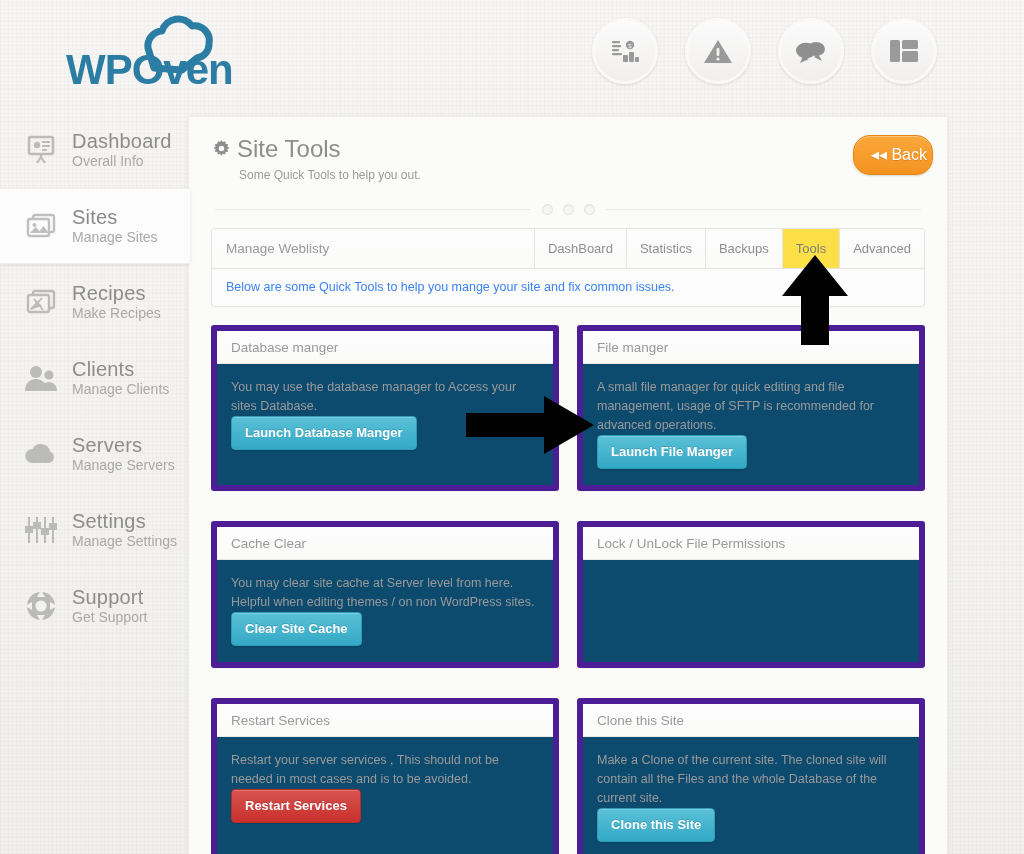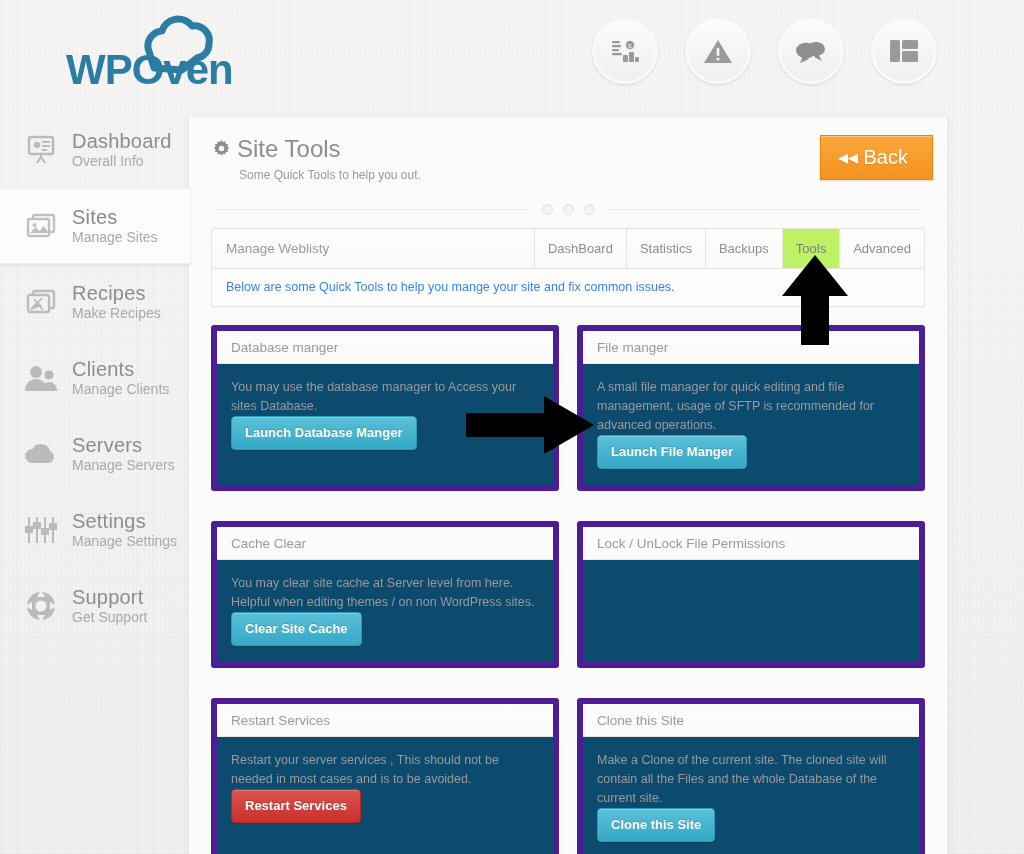--- a/index.html
+++ b/index.html
@@ -81,23 +81,23 @@
   .page-title {
     font-size: 24px; color: #8e8e8e; display: flex; align-items: center; gap: 7px;
     font-family: "Liberation Sans Narrow", "Liberation Sans", sans-serif;
   }
   .page-sub { font-size: 12px; color: #9b9b9b; margin-top: 5px; margin-left: 26px; }
 
   .back-btn {
     position: absolute; right: 14px; top: 18px;
     background: linear-gradient(180deg, #faa83c 0%, #f5921f 100%);
     border: 1px solid #e8860f;
-    border-radius: 0;
-    color: #ffffff; font-size: 20px;
-    padding: 9px 24px 10px 17px;
+    border-radius: 17px;
+    color: #ffffff; font-size: 16px;
+    padding: 9px 5px 10px 17px;
     box-shadow: 0 1px 2px rgba(0,0,0,0.16), inset 0 1px 0 rgba(255,255,255,0.32);
     cursor: pointer; white-space: nowrap;
     text-shadow: 0 1px 1px rgba(0,0,0,0.13);
   }
 
   .dot-divider {
     margin: 20px 26px 0 26px; height: 14px; position: relative;
     display: flex; align-items: center;
   }
   .dot-divider .line { flex: 1; height: 1px; background: #eceae7; }
@@ -121,21 +121,21 @@
     font-family: "Liberation Sans Narrow", "Liberation Sans", sans-serif;
     background: linear-gradient(180deg, #fdfdfd 0%, #fafaf9 100%);
   }
   .tab {
     display: flex; align-items: center; justify-content: center;
     padding: 0 13px; font-size: 13px; color: #8e8e8e;
     border-left: 1px solid #e6e4e1;
     background: linear-gradient(180deg, #fdfdfd 0%, #fafaf9 100%);
     cursor: pointer;
   }
-  .tab.active { background: #bef264; color: #7d7d7d; }
+  .tab.active { background: #fde047; color: #7d7d7d; }
   .tab-body {
     padding: 11px 14px 12px 14px; font-size: 12.5px; color: #3b82f6;
   }
 
   
   .grid { margin: 18px 22px 0 22px; }
   .grid-row { display: flex; gap: 18px; margin-bottom: 30px; }
   .card {
     flex: 1 1 0; background: #0c4a6e;
     border: 6px solid #4c1d95; border-radius: 3px;

